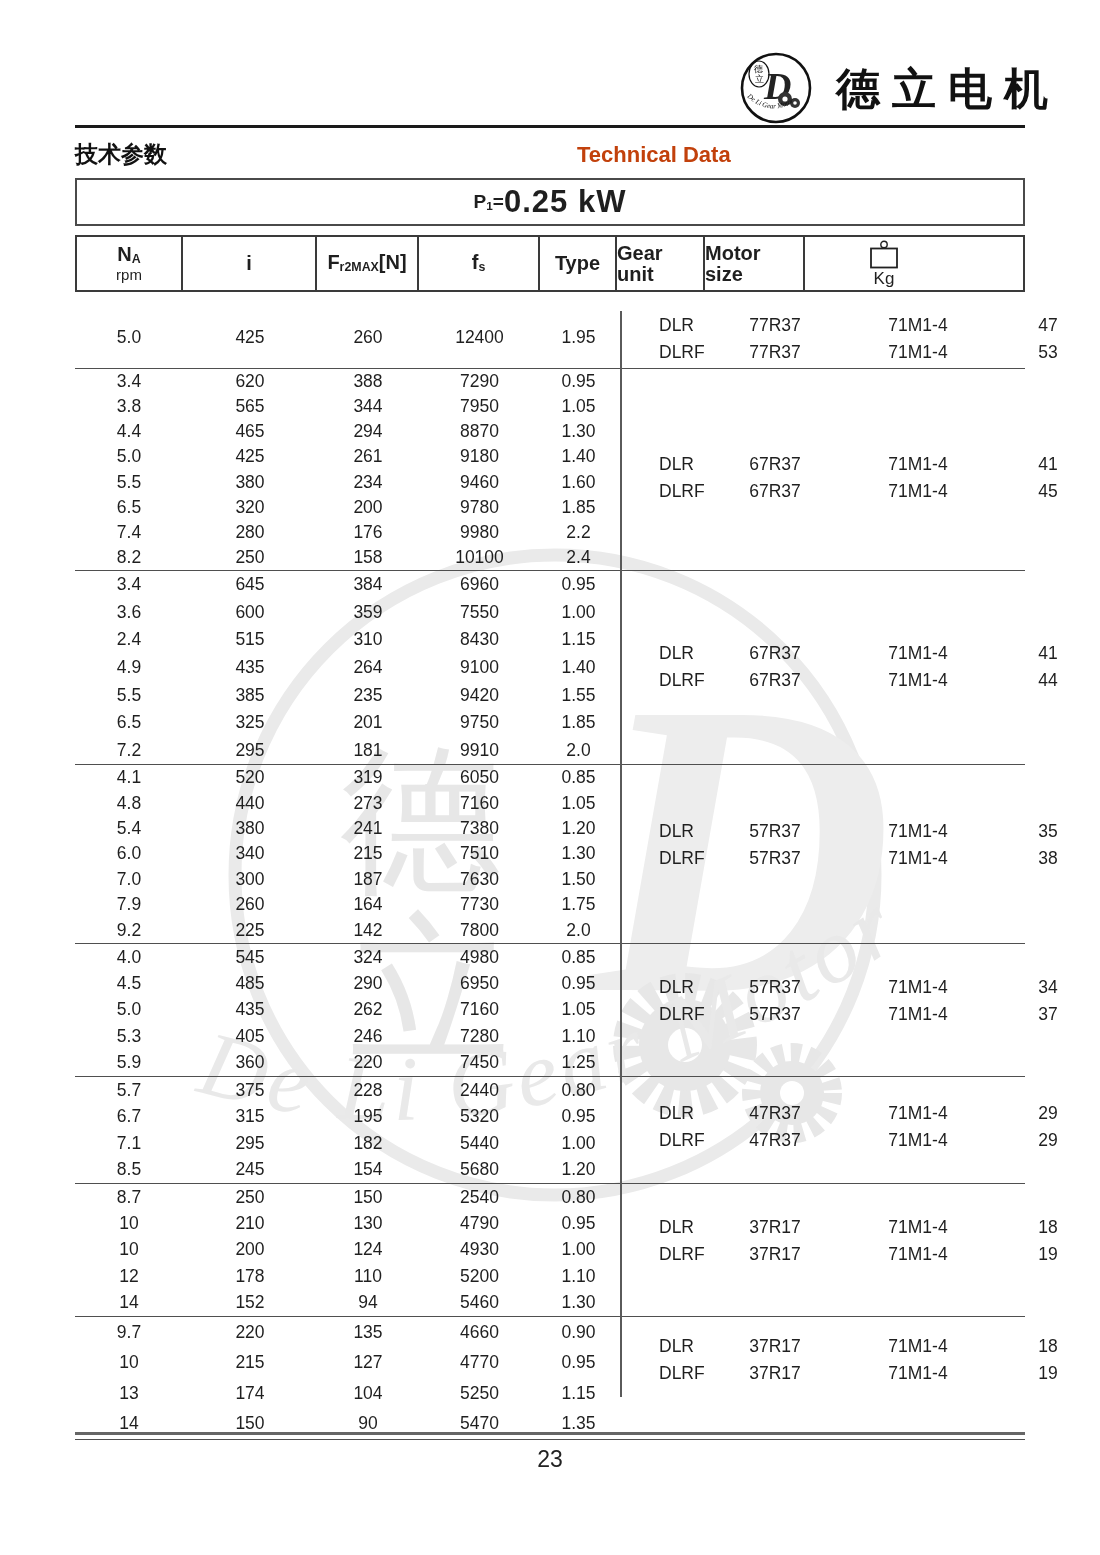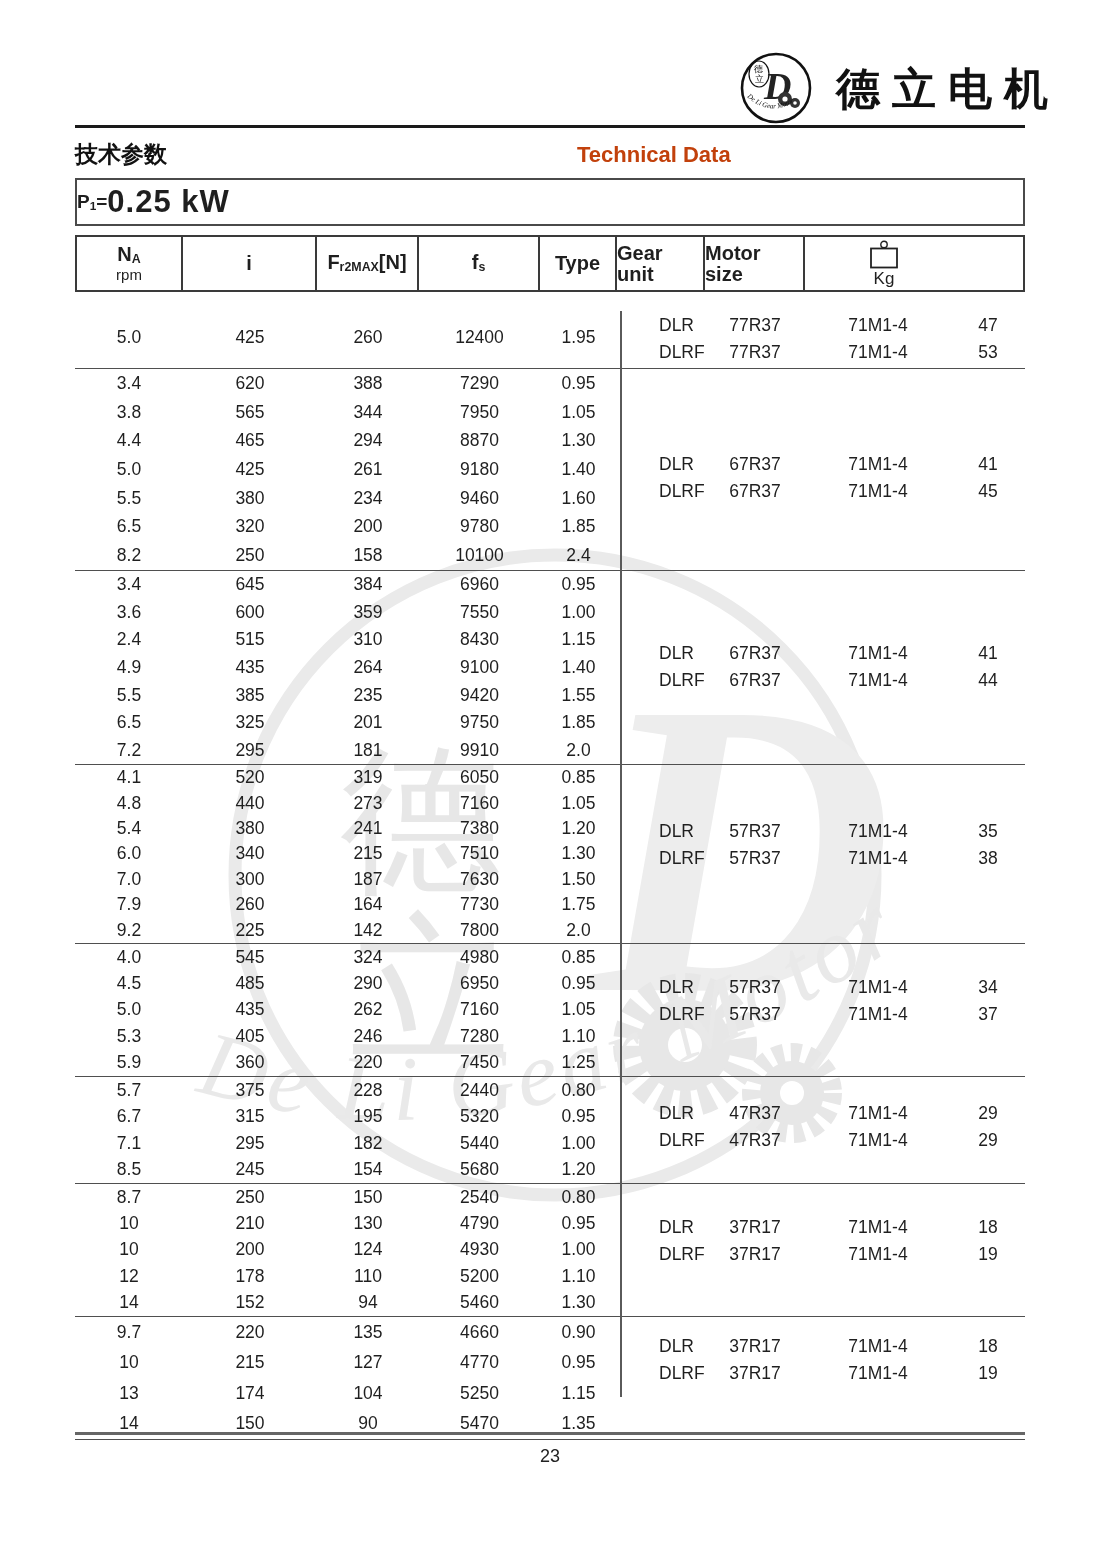--- a/index.html
+++ b/index.html
@@ -15,21 +15,21 @@
   .logo{position:absolute;left:738px;top:50px;}
   .brand{position:absolute;left:836px;top:60px;font-family:"Liberation Serif",serif;
          font-weight:bold;font-size:44px;letter-spacing:12px;color:#111;white-space:nowrap;}
   .top-rule{position:absolute;left:75px;top:125px;width:950px;height:3px;background:#1a1a1a;}
 
   .section-cn{position:absolute;left:75px;top:139px;font-size:23px;font-weight:bold;color:#111;}
   .section-en{position:absolute;left:577px;top:142px;font-size:22px;font-weight:bold;color:#c2410c;}
 
   
   .power-box{position:absolute;left:75px;top:178px;width:946px;height:44px;border:2px solid #4a4a4a;
-             display:flex;align-items:center;justify-content:flex-start;background:transparent;}
+             display:flex;align-items:center;justify-content:center;background:transparent;}
   .p-small{font-size:19px;font-weight:bold;}
   .p-big{font-size:31px;font-weight:bold;letter-spacing:1px;}
   .subs{font-size:0.62em;vertical-align:-0.18em;}
 
   
   .thead{position:absolute;left:75px;top:235px;width:946px;height:53px;border:2px solid #3a3a3a;
          display:grid;grid-template-columns:106px 134px 102px 121px 77px 88px 100px 146px 1fr;}
   .th{border-right:2px solid #3a3a3a;display:flex;flex-direction:column;align-items:center;
       justify-content:center;font-weight:bold;line-height:1.05;}
   .th:last-child{border-right:none;margin-left:12px;}
@@ -37,28 +37,28 @@
   .th-unit{font-size:15px;font-weight:normal;margin-top:1px;}
   .th-kg{font-size:17px;font-weight:normal;margin-top:-1px;}
 
   
   .blocks{position:absolute;left:75px;top:293px;width:950px;}
   .block{position:relative;border-bottom:1.6px solid #4f4f4f;}
   .block-left{position:absolute;left:0;top:0;bottom:0;width:542px;display:grid;grid-auto-rows:1fr;}
   .data-row{display:grid;grid-template-columns:108px 134px 102px 121px 77px;align-items:center;}
   .data-row div{text-align:center;font-size:17.5px;}
   .block-right{position:absolute;left:542px;width:408px;top:50%;transform:translateY(-50%);}
-  .variant-row{height:27px;display:grid;grid-template-columns:88px 100px 146px 74px;align-items:center;}
+  .variant-row{height:27px;display:grid;grid-template-columns:88px 100px 146px 74px;align-items:center;gap:20px;}
   .variant-row div{text-align:center;font-size:17.5px;}
   .variant-row div:first-child{text-align:left;padding-left:42px;}
 
   .vdivider{position:absolute;left:620px;top:311px;width:2px;height:1086px;background:#5a5a5a;}
 
   .bottom-rule{position:absolute;left:75px;top:1432px;width:950px;height:3px;background:#666;}
-  .page-number{position:absolute;left:0;top:1446px;width:1100px;text-align:center;font-size:18px;color:#222;}
+  .page-number{position:absolute;left:0;top:1446px;width:1100px;text-align:center;font-size:23px;color:#222;}
 </style>
 </head>
 <body>
 
 <div class="page">
 
   <svg class="watermark" width="830" height="690" viewBox="0 0 830 690" aria-hidden="true">
     <circle cx="395" cy="330" r="320" fill="none" stroke="#eaeaea" stroke-width="13"></circle>
     <text x="430" y="445" font-size="420" font-style="italic" font-weight="bold" font-family="Liberation Serif, serif" fill="#ededed">D</text>
     <text x="180" y="330" font-size="160" font-family="Liberation Serif, serif" fill="#e7e7e7">德</text>
@@ -204,20 +204,27 @@
               <div>1.60</div>
             </div>
             <div class="data-row">
               <div>6.5</div>
               <div>320</div>
               <div>200</div>
               <div>9780</div>
               <div>1.85</div>
             </div>
             <div class="data-row">
+              <div>7.4</div>
+              <div>280</div>
+              <div>176</div>
+              <div>9980</div>
+              <div>2.2</div>
+            </div>
+            <div class="data-row">
               <div>8.2</div>
               <div>250</div>
               <div>158</div>
               <div>10100</div>
               <div>2.4</div>
             </div>
           </div>
           <div class="block-right" style="top: calc(50% + 8px);">
             <div class="variant-row">
               <div>DLR</div>

